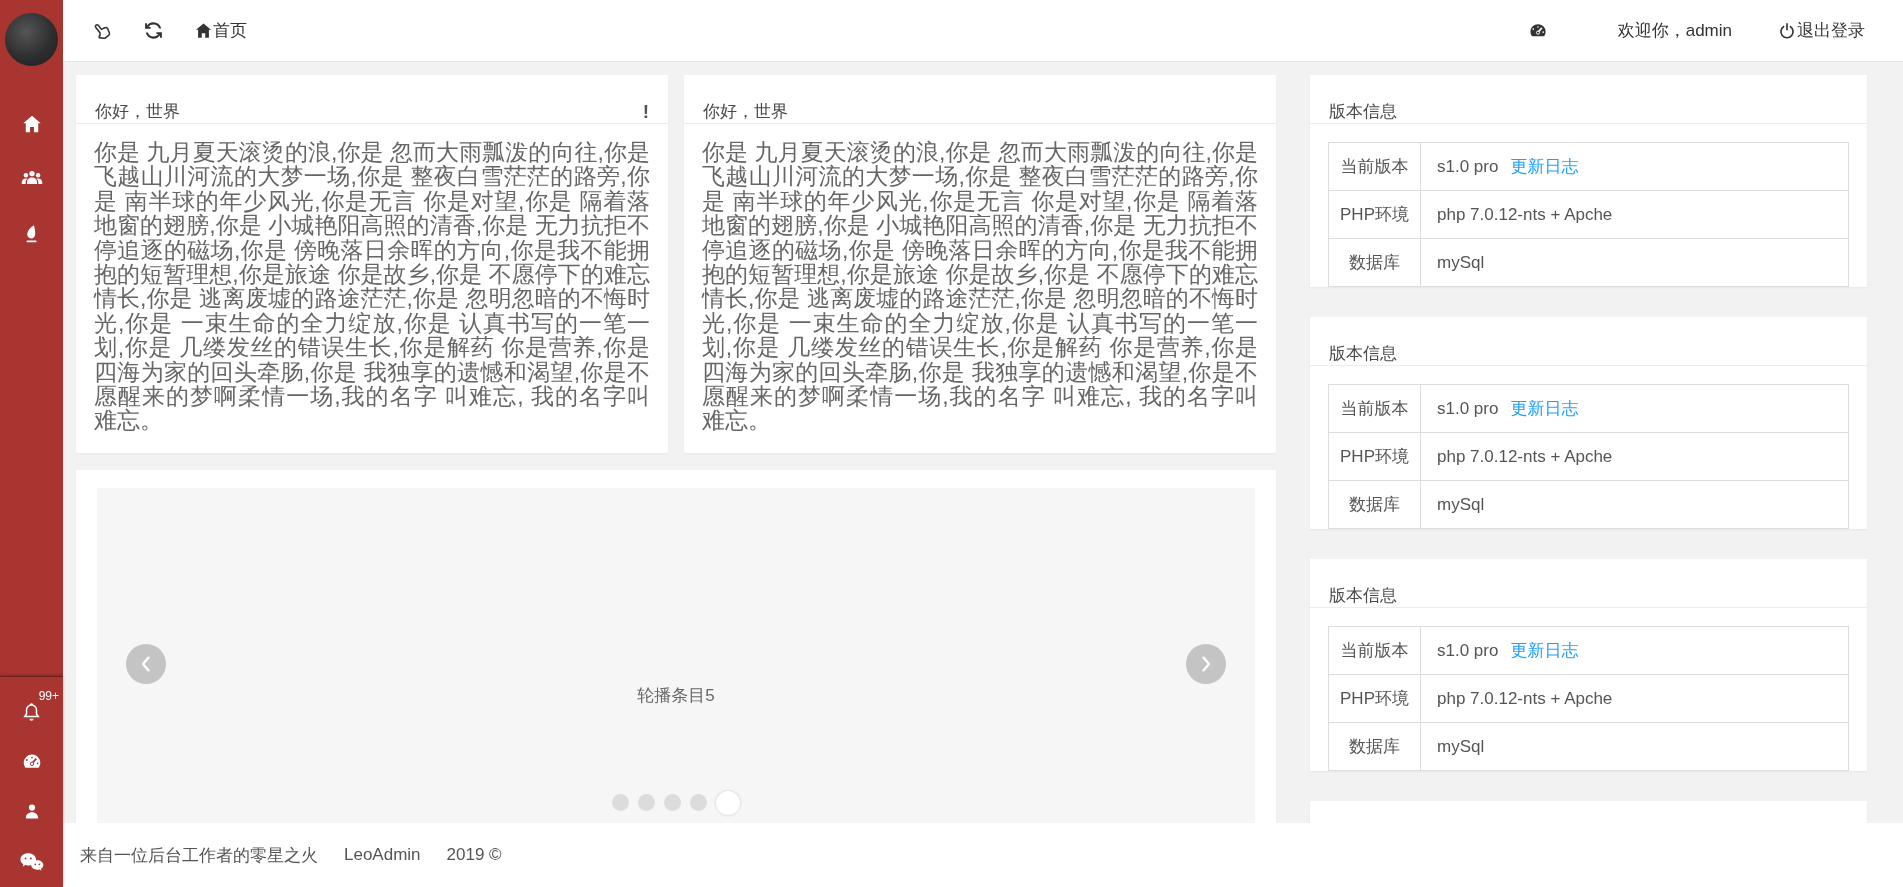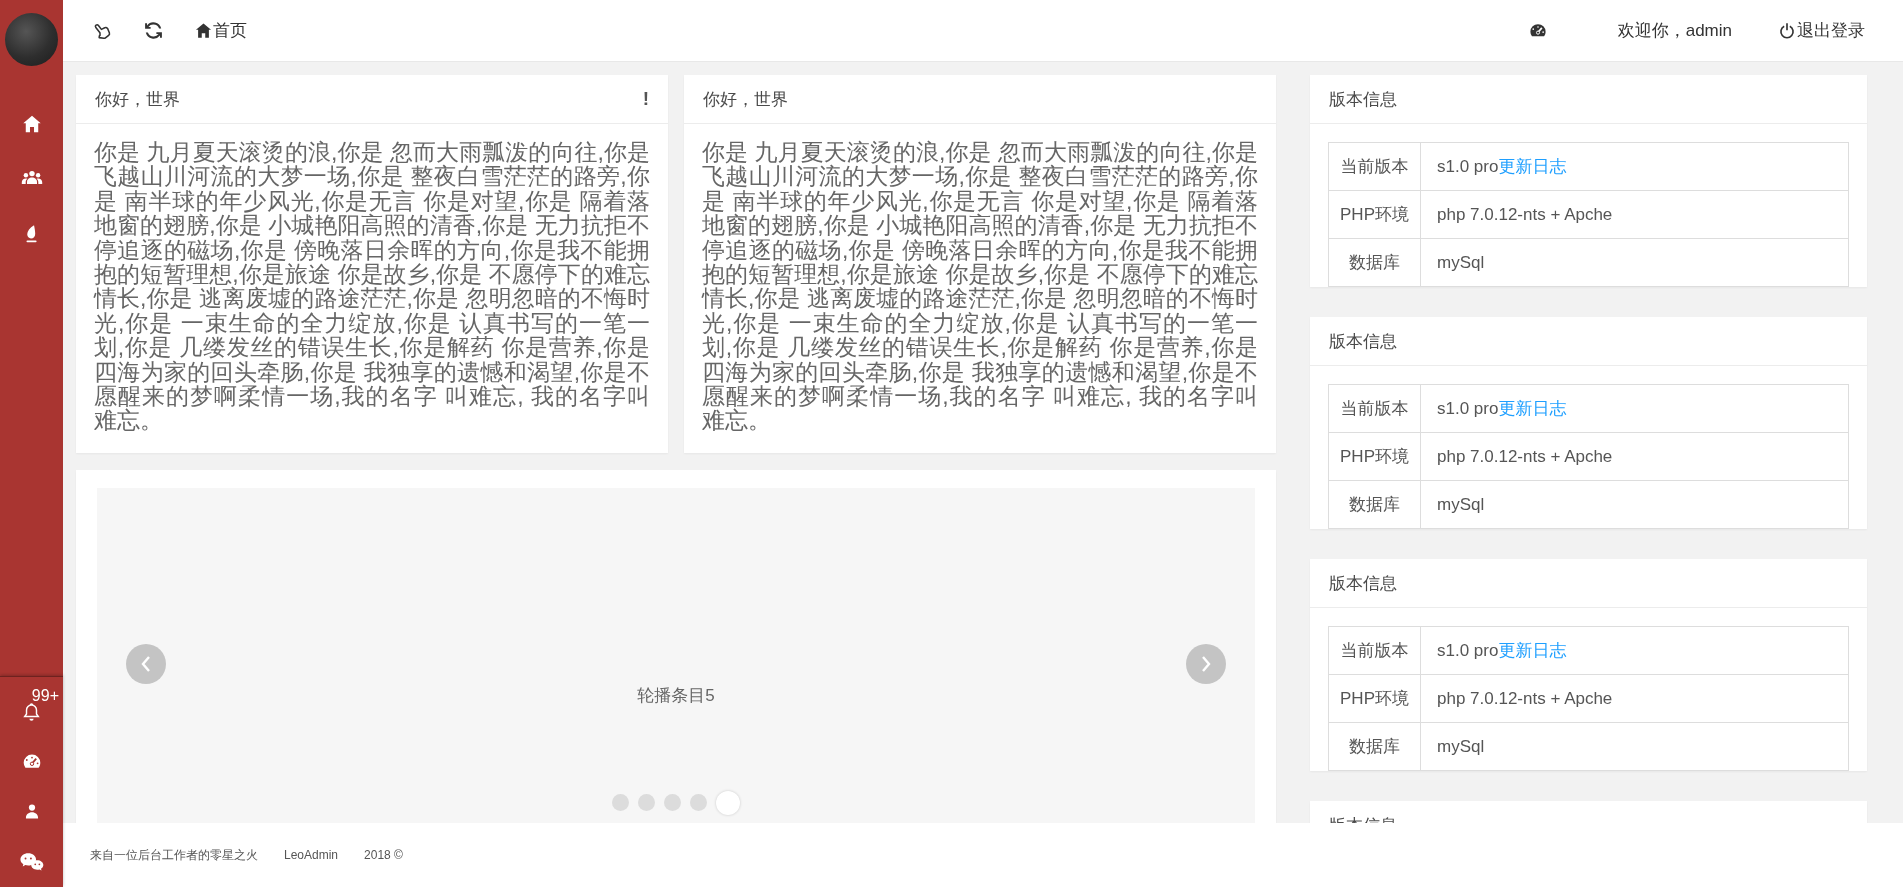--- a/index.html
+++ b/index.html
@@ -13,41 +13,41 @@
     background:radial-gradient(circle at 40% 35%, #555 0%, #2e2e2e 55%, #1c1c1c 100%);
     overflow:hidden; cursor:pointer; }
   .side-menu { margin-top:30px; display:flex; flex-direction:column; align-items:center; }
   .side-item { width:63px; height:55px; display:flex; align-items:center; justify-content:center;
     cursor:pointer; }
   .side-bottom { position:absolute; bottom:0; left:0; width:63px; height:211px;
     border-top:1px solid rgba(0,0,0,.35); box-shadow:0 -1px 3px rgba(0,0,0,.25);
     display:flex; flex-direction:column; align-items:center; padding-top:10px; }
   .side-bottom .side-item { height:52px; }
   .bell-wrap { position:relative; }
-  .badge-99 { position:absolute; top:-11px; right:-16px; color:#fff; font-size:16px;
+  .badge-99 { position:absolute; top:-11px; right:-16px; color:#fff; font-size:12px;
     line-height:12px; }
 
   
   .topbar { position:absolute; left:63px; top:0; right:0; height:62px; background:#fff;
     border-bottom:1px solid #e8e8e8; z-index:20; display:flex; align-items:center; }
   .topbar-left { display:flex; align-items:center; gap:30px; padding-left:28px; }
   .top-item { display:flex; align-items:center; gap:0; color:#333; font-size:17px;
     cursor:pointer; }
   .topbar-right { margin-left:auto; display:flex; align-items:center; gap:45px;
     padding-right:38px; }
   .welcome { color:#333; font-size:17px;margin-left:24px; }
 
   
   .main { position:absolute; left:63px; top:62px; right:0; bottom:0; overflow:hidden;
     background:#f2f2f2; padding:13px 36px 0 13px; display:flex; gap:34px; }
   .col-left { width:1200px; flex:0 0 auto; }
   .col-right { width:557px; flex:0 0 auto; }
 
   .card { background:#fff; box-shadow:0 1px 2px rgba(0,0,0,.05); }
-  .card-header { height:49px; display:flex; align-items:center; padding:0 19px;
+  .card-header { height:49px; display:flex; align-items:flex-end; padding:0 19px;
     border-bottom:1px solid #ececec; color:#4a4a4a; font-size:17px; }
   .card-header .spacer { flex:1; }
   .alert-mark { color:#555; font-weight:bold; font-size:19px; cursor:pointer; }
 
   .hello-row { display:flex; gap:16px; }
   .hello-card { flex:1; }
   .hello-body { padding:16px 18px 20px; color:#666; font-size:23px; line-height:24.4px;
     text-align:justify; }
 
   
@@ -65,26 +65,26 @@
   .dot.active { width:24px; height:24px; background:#fff;
     box-shadow:0 0 3px rgba(0,0,0,.18); }
   .stub-card { margin-top:24px; height:210px; }
 
   
   .version-card { margin-bottom:30px; }
   .version-table { width:calc(100% - 36px); margin:18px; border-collapse:collapse; }
   .version-table td { border:1px solid #ddd; height:48px; font-size:17px; color:#555; }
   .td-label { width:92px; text-align:center; }
   .td-value { padding-left:16px; }
-  .upd-link { color:#1e9fff; text-decoration:none; cursor:pointer; }
+  .upd-link { color:#1e9fff; text-decoration:none; margin-left:12px; cursor:pointer; }
 
   
   .footer { position:absolute; left:63px; right:0; bottom:0; height:64px; background:#fff;
-    z-index:10; display:flex; align-items:center; gap:26px; padding-left:27px;
-    color:#555; font-size:12px; }
+    z-index:10; display:flex; align-items:center; gap:26px; padding-left:17px;
+    color:#555; font-size:17px; }
 
   svg { display:block; }
 </style>
 </head>
 <body>
 
 <div class="sidebar">
   <div class="avatar"></div>
 
   <div class="side-menu">
@@ -347,14 +347,14 @@
       </tbody>
         </table>
     </div>
 
   </div>
 </div>
 
 <div class="footer">
   <span>来自一位后台工作者的零星之火</span>
   <span>LeoAdmin</span>
-  <span>2018 ©</span>
+  <span>2019 ©</span>
 </div>
 
 </body></html>

